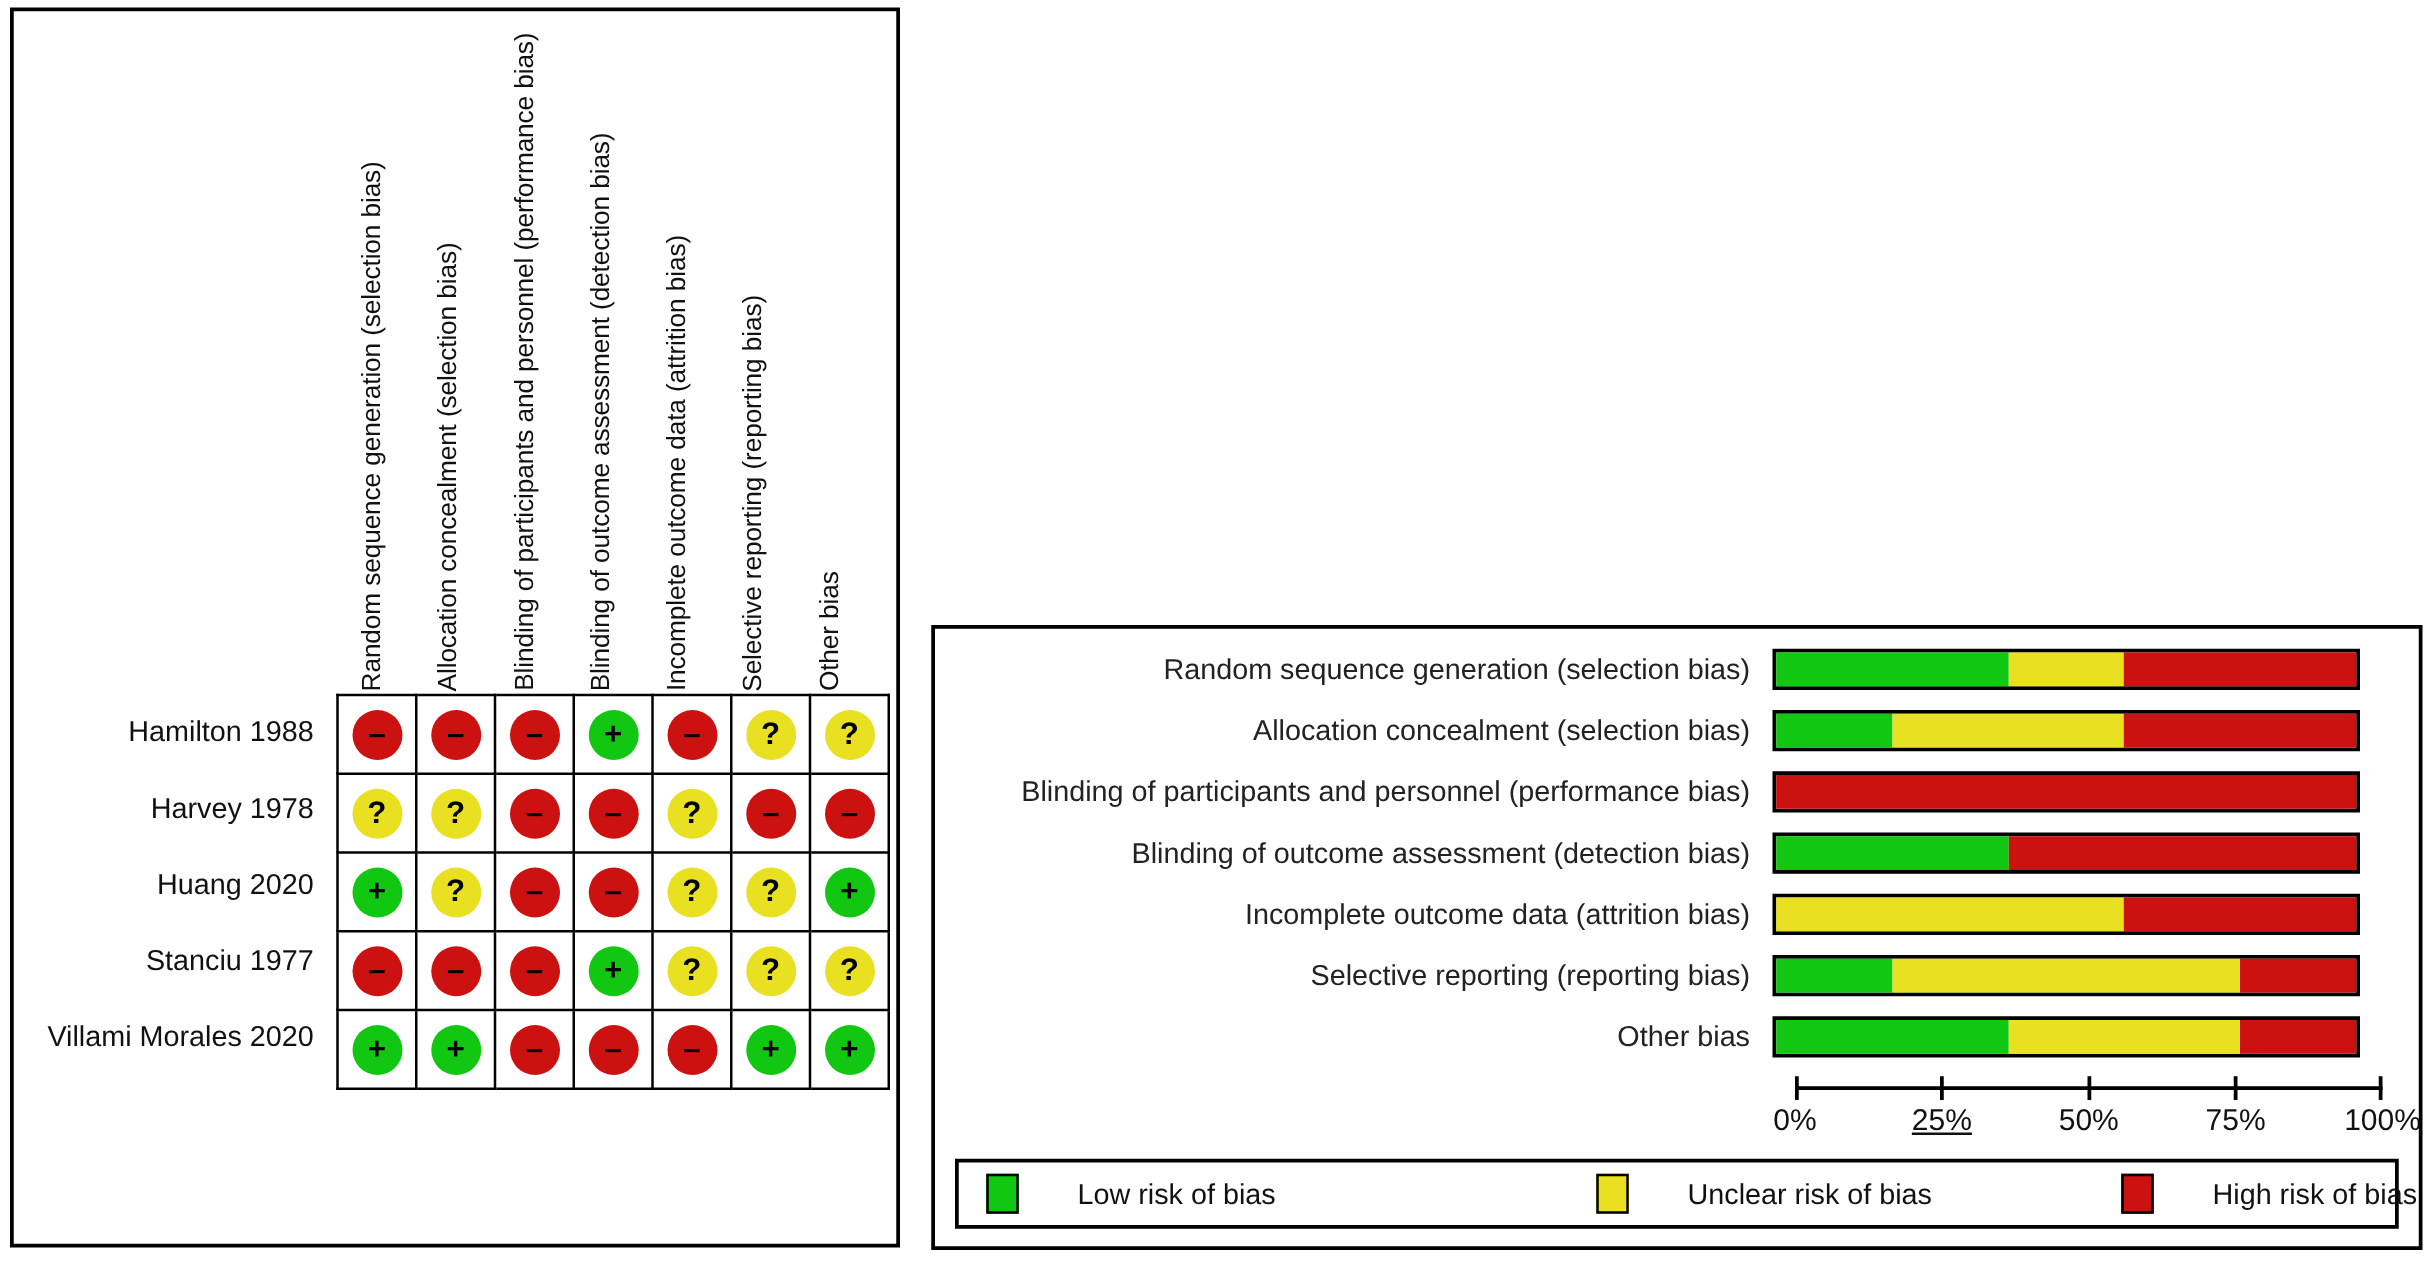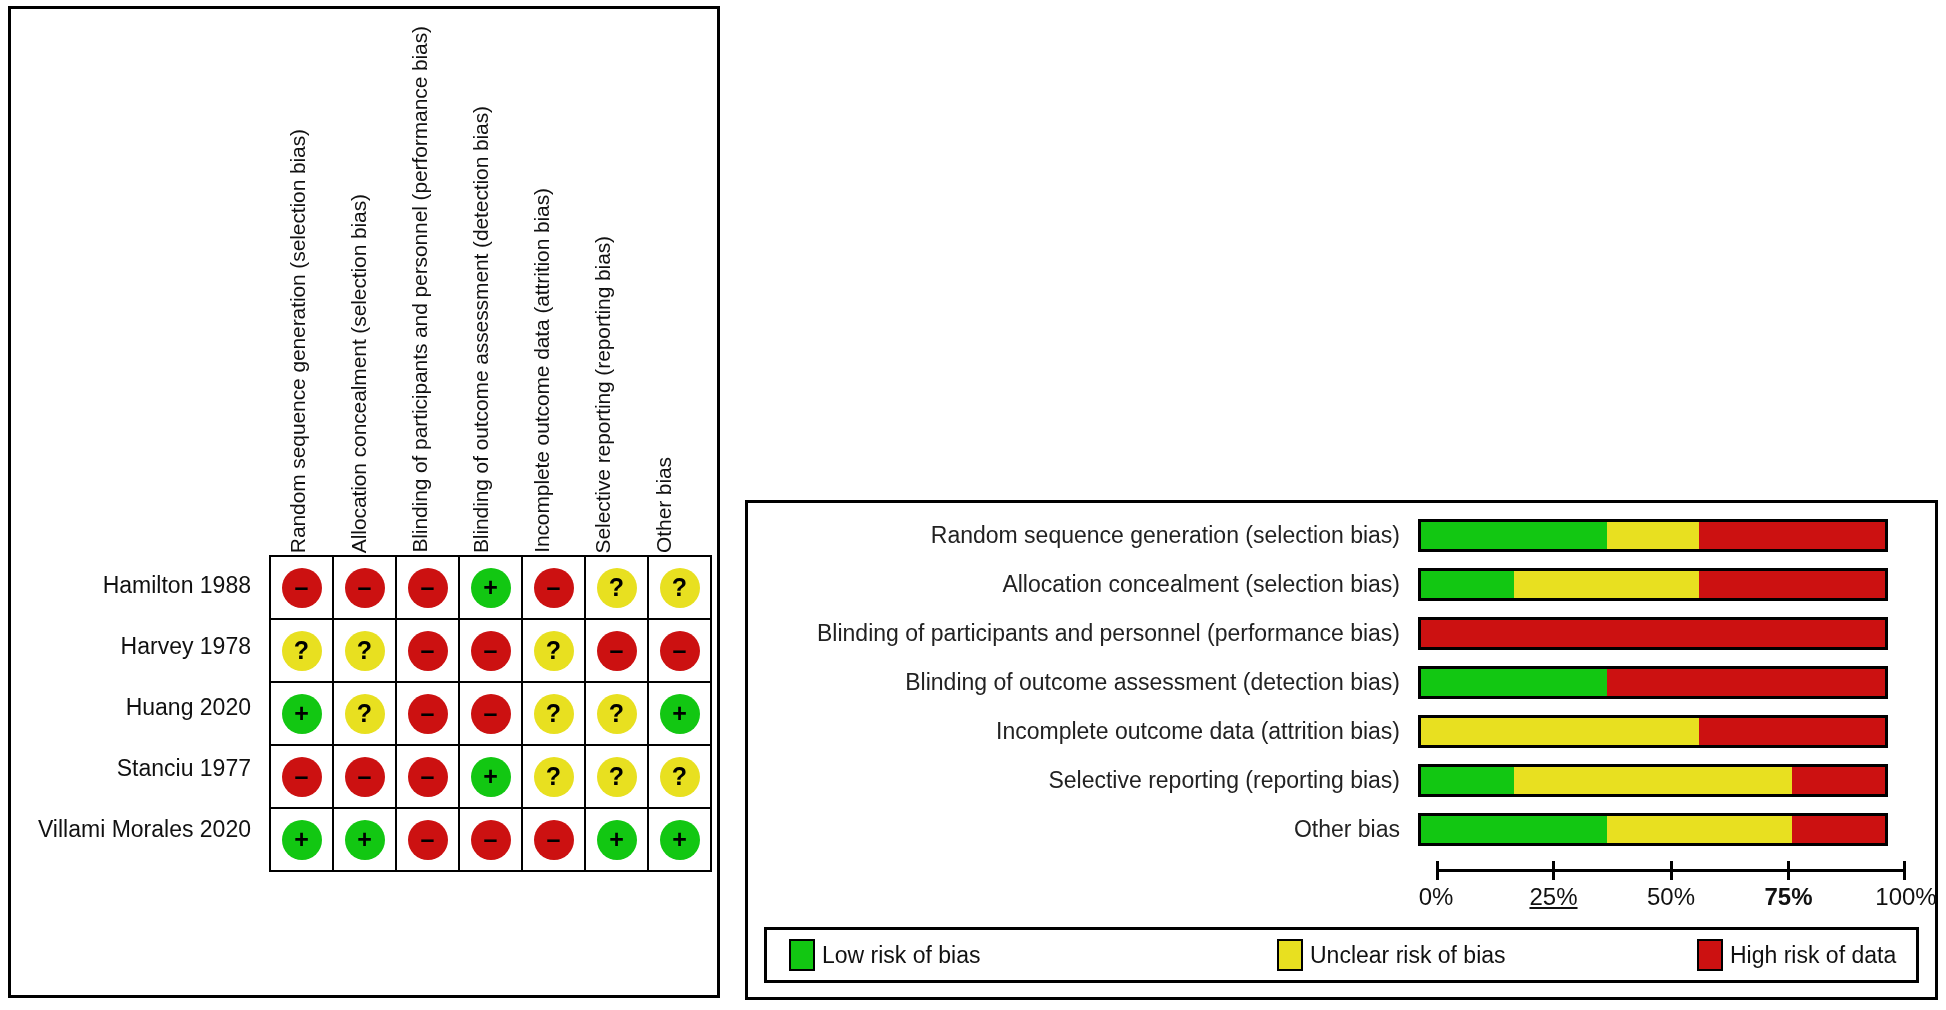--- a/index.html
+++ b/index.html
@@ -194,20 +194,21 @@
     height: 56px;
     border: 3px solid #000000;
     box-sizing: border-box;
     display: flex;
     align-items: center;
     background: #ffffff;
   }
   .legend-item {
     display: flex;
     align-items: center;
+    gap: 40px;
   }
   .legend-swatch {
     width: 26px;
     height: 32px;
     border: 2px solid #000000;
     box-sizing: border-box;
     margin-right: 7px;
   }
   .legend-swatch.low { background: #12c712; }
   .legend-swatch.unclear { background: #e8e020; }
@@ -436,33 +437,33 @@
 
   <div id="summary-axis">
     <div id="axis-line"></div>
   <div class="axis-tick" style="left: calc(0% + 0px);"></div>
       <div class="axis-tick-label" style="left: 0%;">0%</div>
       <div class="axis-tick" style="left: calc(25% - 1.5px);"></div>
       <div class="axis-tick-label" style="left: 25%; text-decoration: underline;">25%</div>
       <div class="axis-tick" style="left: calc(50% - 1.5px);"></div>
       <div class="axis-tick-label" style="left: 50%;">50%</div>
       <div class="axis-tick" style="left: calc(75% - 1.5px);"></div>
-      <div class="axis-tick-label" style="left: 75%; font-weight: bold;">75%</div>
+      <div class="axis-tick-label" style="left: 75%;">75%</div>
       <div class="axis-tick" style="left: calc(100% - 3px);"></div>
       <div class="axis-tick-label" style="left: 100%;">100%</div>
     </div>
 
   <div id="summary-legend">
       <div class="legend-item" style="position: absolute; left: 22px;">
         <div class="legend-swatch low"></div>
         <div class="legend-text">Low risk of bias</div>
       </div>
       <div class="legend-item" style="position: absolute; left: 490px; margin-left: 20px;">
         <div class="legend-swatch unclear"></div>
         <div class="legend-text">Unclear risk of bias</div>
       </div>
       <div class="legend-item" style="position: absolute; left: 930px;">
         <div class="legend-swatch high"></div>
-        <div class="legend-text">High risk of data</div>
+        <div class="legend-text">High risk of bias</div>
       </div>
     </div>
 
 </div>
 
 </body></html>

